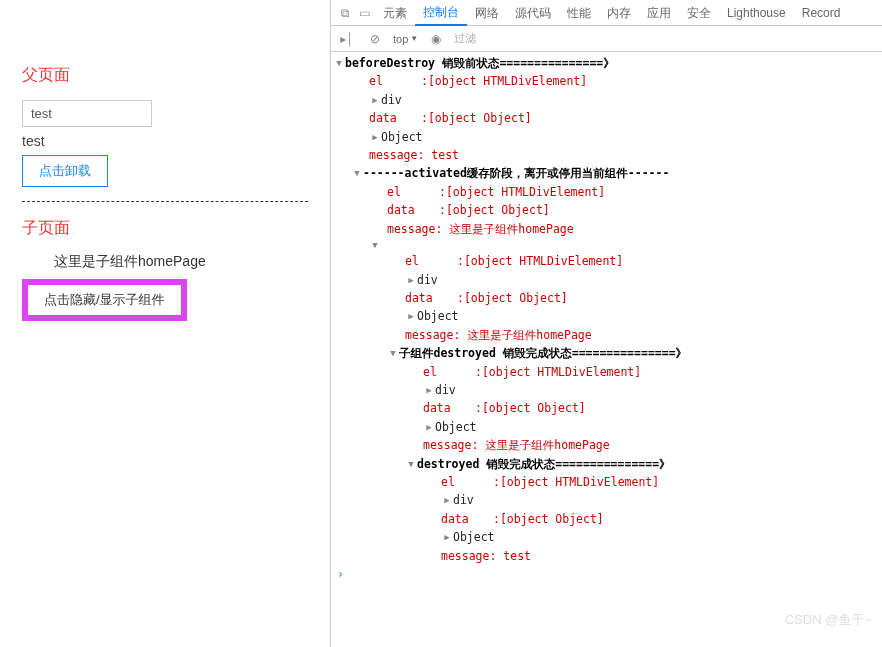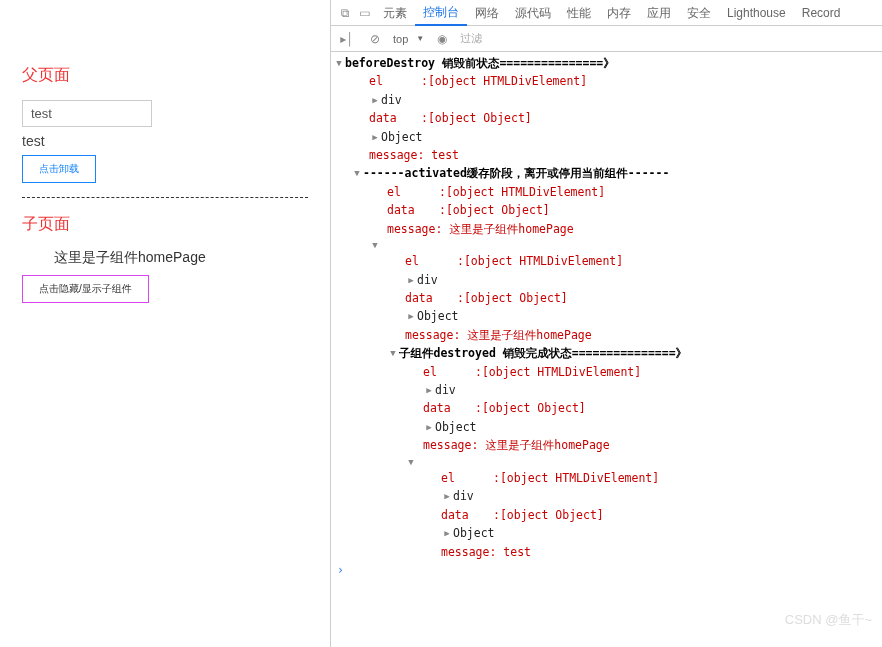--- a/index.html
+++ b/index.html
@@ -27,25 +27,25 @@
       width: 130px;
       margin-bottom: 6px;
       color: #555;
     }
     .plain-text { font-size: 14px; color: #444; margin-bottom: 6px; }
     .btn {
       border: 1px solid #1684fc;
       background: #fff;
       color: #1684fc;
       padding: 6px 16px;
-      font-size: 10px;
+      font-size: 13px;
       cursor: pointer;
     }
     .btn-dark {
-      border: 1px solid #d946ef;
+      border: 6px solid #d946ef;
       color: #333;
     }
     .dash-sep {
       border: 0;
       border-top: 1px dashed #333;
       margin: 14px 0 16px 0;
     }
     .desc { font-size: 14px; color: #333; margin-bottom: 8px; margin-left: 32px; }
 
     
@@ -73,21 +73,21 @@
       display: flex;
       align-items: center;
       border-bottom: 1px solid #ccc;
       height: 26px;
       padding: 0 6px;
       gap: 8px;
       color: #666;
     }
     .dt-toolbar .tsel {
       font-size: 11px;
-      display: flex; align-items: center; gap: 8px;
+      display: flex; align-items: center; gap: 2px;
     }
     .tsel .chev { font-size: 8px; }
     .filter-box { color: #aaa; font-size: 11px; flex: 1; }
     .console {
       flex: 1;
       overflow: auto;
       font-family: Consolas, Menlo, monospace;
       font-size: 11.5px;
       line-height: 1.6;
       padding: 2px 0;
@@ -318,20 +318,21 @@
         <span class="in"></span>
         <span class="red">message: 这里是子组件homePage</span>
       </div>
 
     <div class="row">
       <span class="in"></span>
         <span class="in"></span>
         <span class="in"></span>
         <span class="in"></span>
         <span class="caret down"></span>
+      <span class="bold">destroyed 销毁完成状态===============》</span>
     </div>
     <div class="row">
         <span class="in"></span>
         <span class="in"></span>
         <span class="in"></span>
         <span class="in"></span>
         <span class="in"></span>
         <span class="in"></span>
         <span class="key">el</span>
         <span class="sep">: </span>

